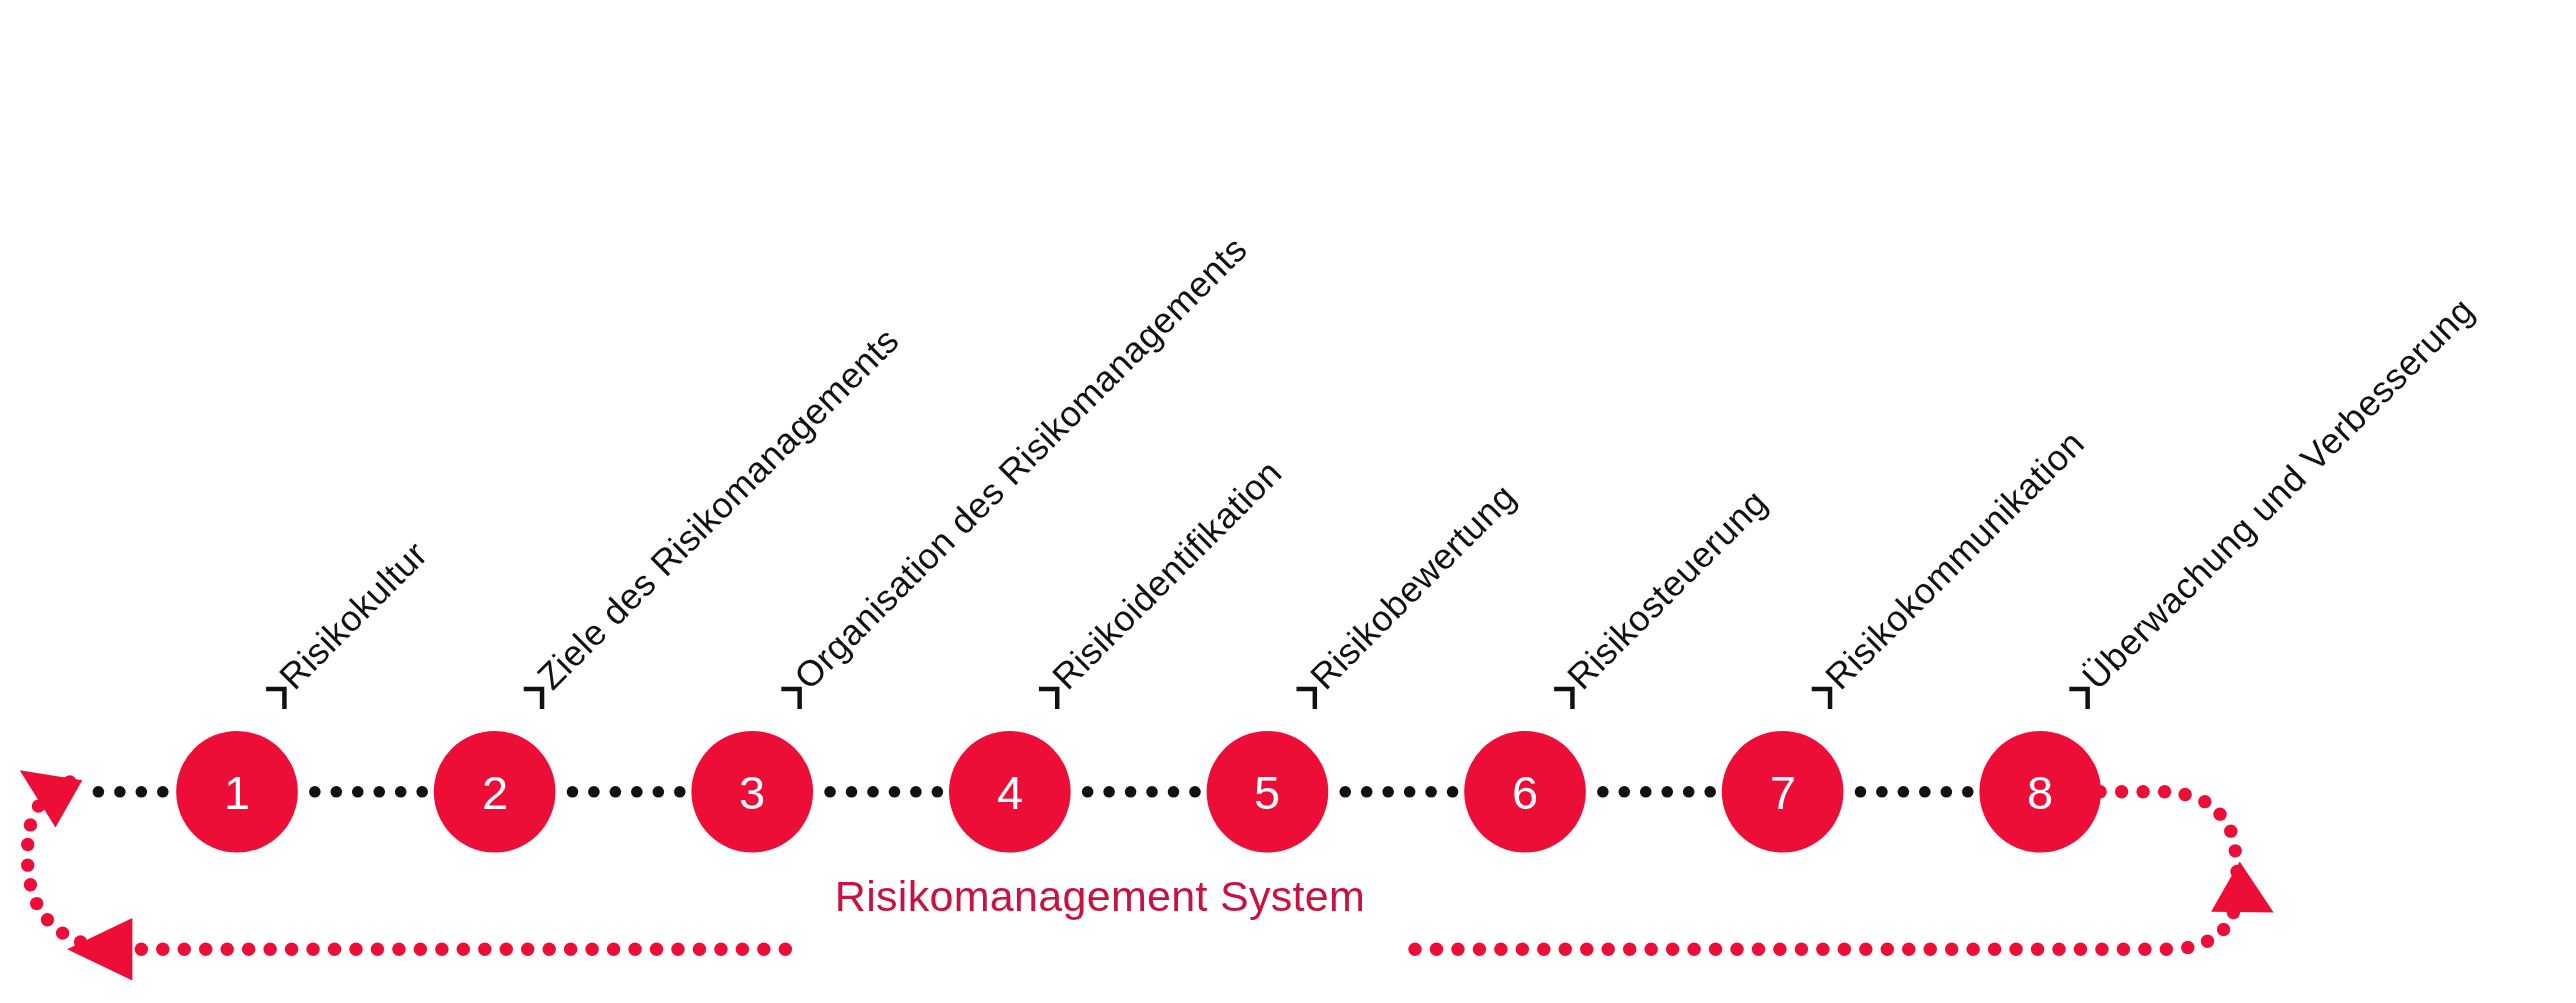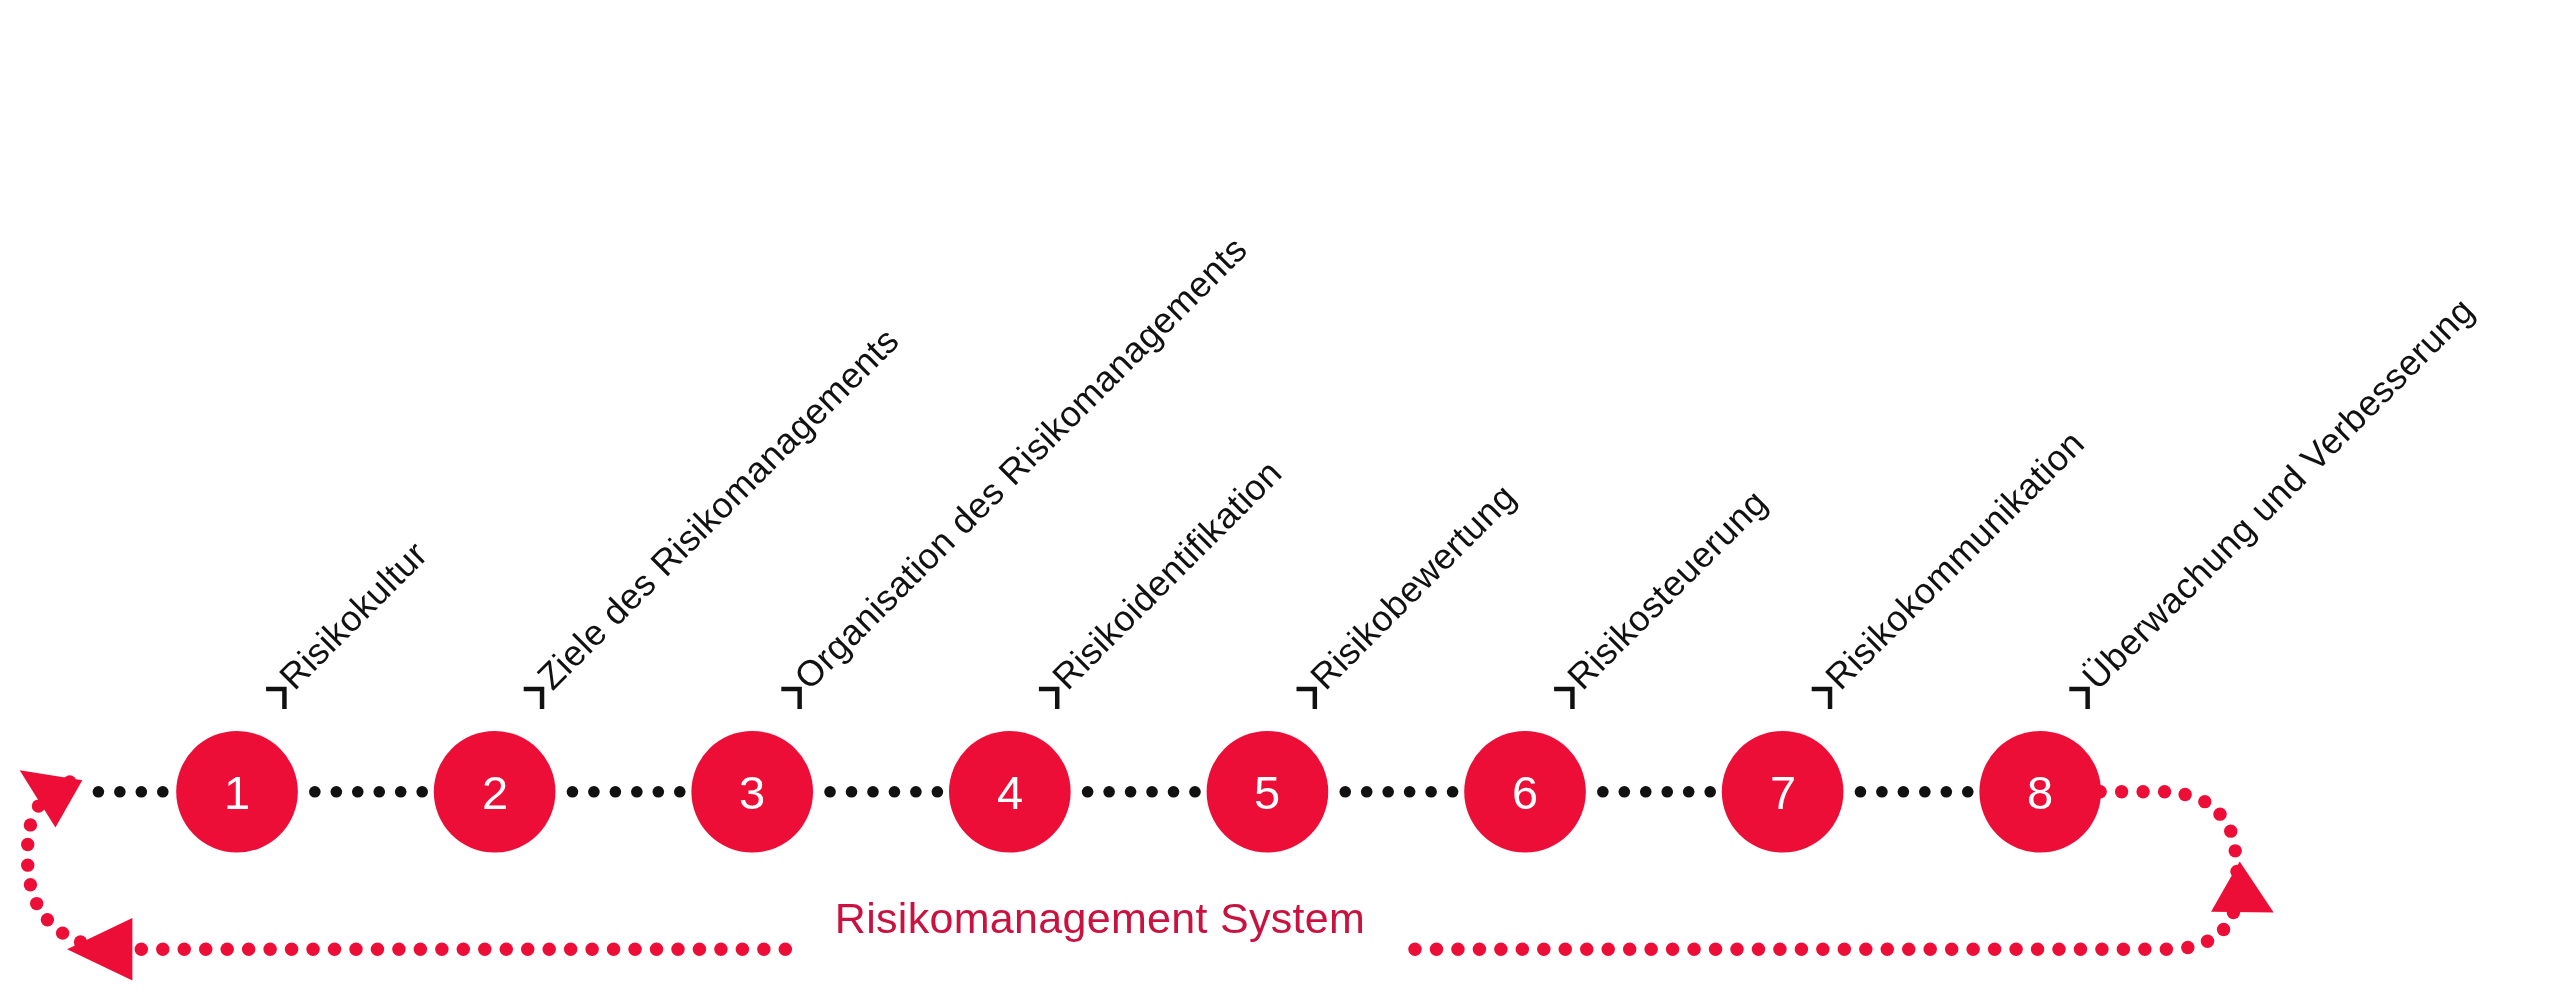--- a/index.html
+++ b/index.html
@@ -298,16 +298,16 @@
 
   <div class="step-label" style="left:286px; top:662px;">Risikokultur</div>
   <div class="step-label" style="left:544px; top:662px;">Ziele des Risikomanagements</div>
   <div class="step-label" style="left:801px; top:662px;">Organisation des Risikomanagements</div>
   <div class="step-label" style="left:1059px; top:662px;">Risikoidentifikation</div>
   <div class="step-label" style="left:1317px; top:662px;">Risikobewertung</div>
   <div class="step-label" style="left:1574px; top:662px;">Risikosteuerung</div>
   <div class="step-label" style="left:1832px; top:662px;">Risikokommunikation</div>
   <div class="step-label" style="left:2089px; top:662px;">Überwachung und Verbesserung</div>
 
-  <div class="loop-caption" style="left:1100px; top:918px;">Risikomanagement System</div>
+  <div class="loop-caption" style="left:1100px; top:896px;">Risikomanagement System</div>
 
 </div>
 
 
 </body></html>

